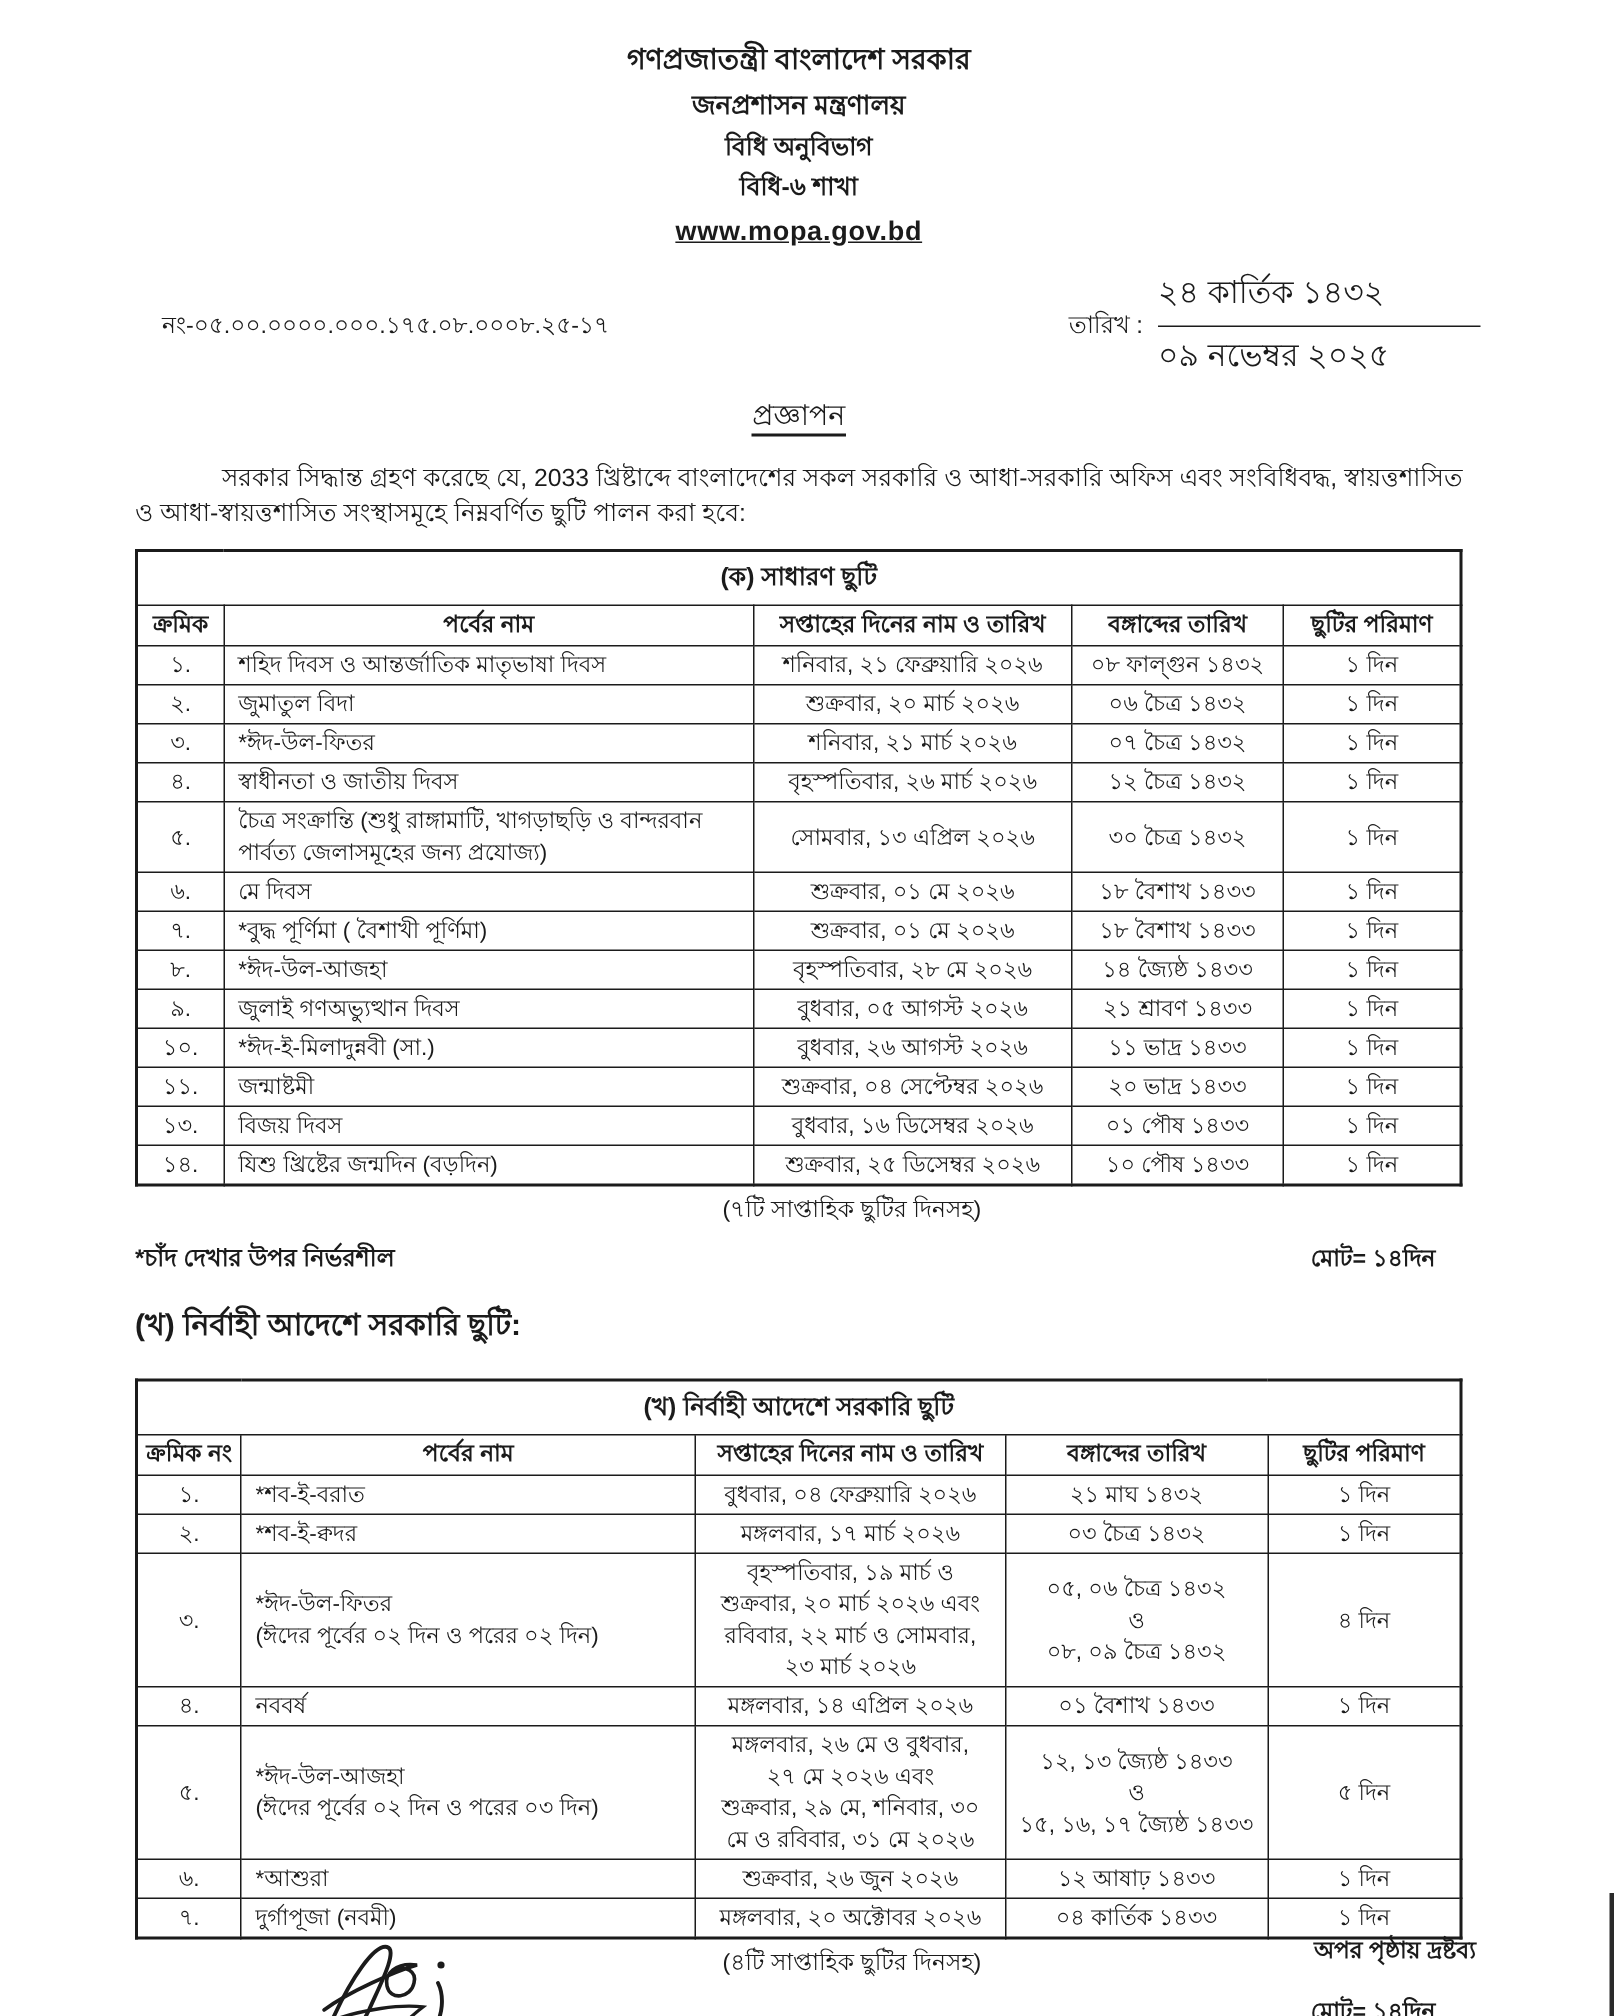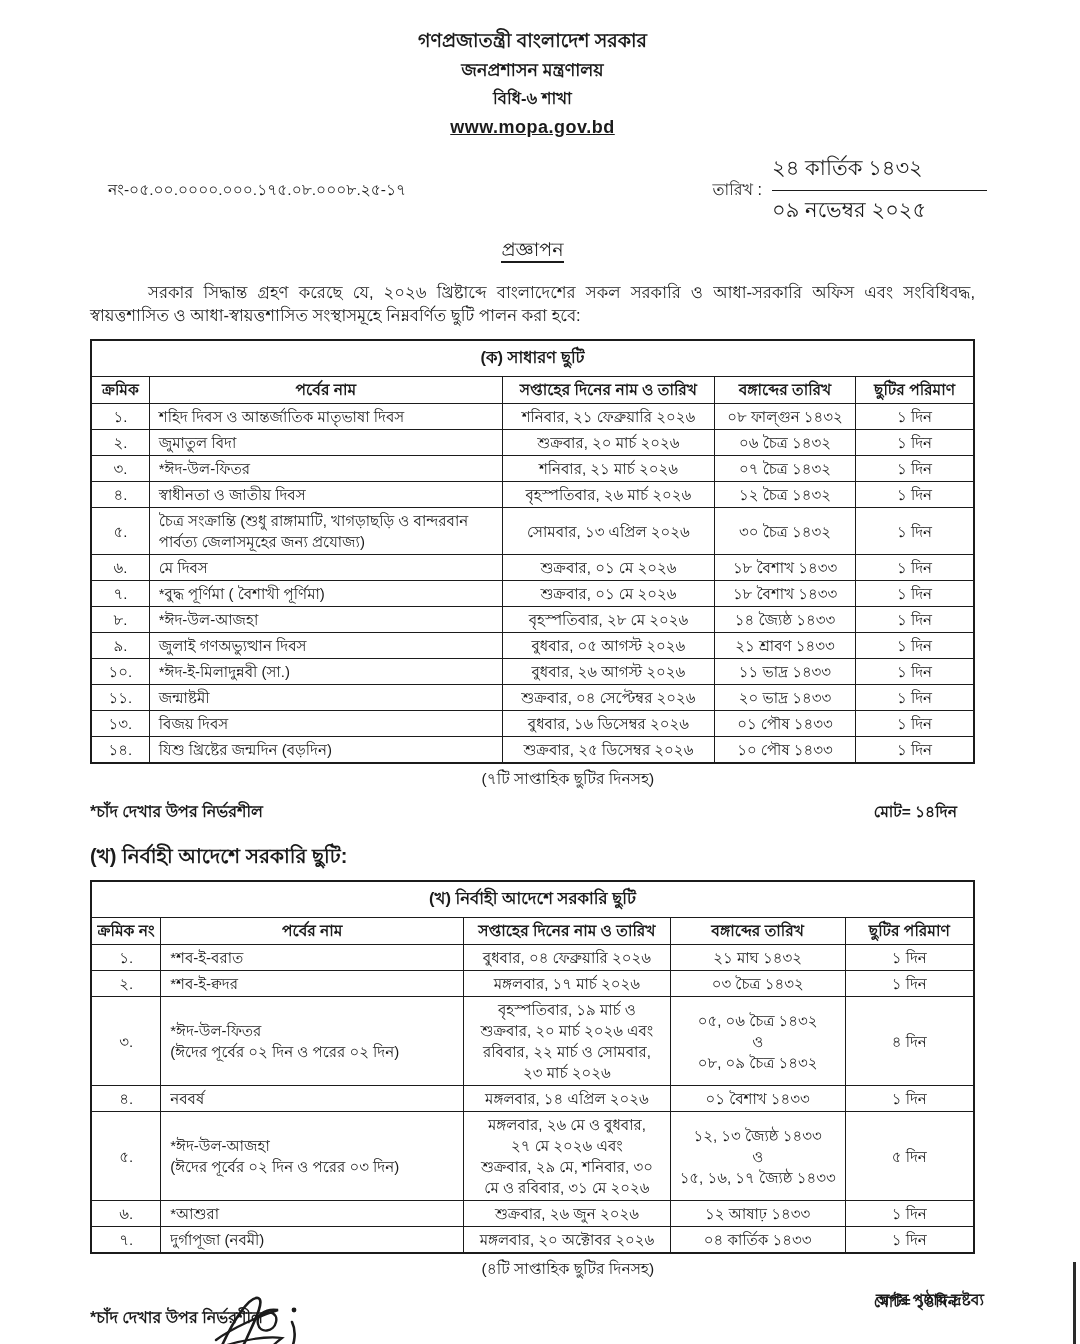--- a/index.html
+++ b/index.html
@@ -37,21 +37,21 @@
   table { width:100%; border-collapse:collapse; table-layout:fixed; }
   table, th, td { border:1px solid #1b1b1b; }
   table { border-width:2px; }
   th.tbl-title { font-size:16.5px; font-weight:bold; padding:4px 0; }
   th.col-h { font-size:15.5px; font-weight:bold; padding:4px 2px; line-height:18px; }
   td { font-size:15px; line-height:21px; padding:2px 4px; vertical-align:middle; white-space:pre-line; }
   td.c-serial { text-align:center; }
   td.c-name { text-align:left; padding-left:9px; }
   td.c-day_date, td.c-bangla_date, td.c-duration { text-align:center; }
   .mt-table-a { margin-top:12px; }
-  .mt-table-b { margin-top:6px; }
+  .mt-table-b { margin-top:18px; }
 
   
   .ta-c1{width:6.6%} .ta-c2{width:40%} .ta-c3{width:24%} .ta-c4{width:16%} .ta-c5{width:13.4%}
   .tb-c1{width:7.9%} .tb-c2{width:34.3%} .tb-c3{width:23.4%} .tb-c4{width:19.8%} .tb-c5{width:14.6%}
 
   
   .table-footer { position:relative; height:26px; margin-top:3px; font-size:15.5px; }
   .weekly-note { position:absolute; left:54%; transform:translateX(-50%); }
   .total { position:absolute; right:18px; font-weight:bold;margin-top:33px; }
 
@@ -64,40 +64,41 @@
   .page-edge { position:absolute; right:4px; top:1262px; width:3px; height:82px; background:#2a2a2a; }
 </style>
 </head>
 <body>
 
 <div class="page">
 
   <div class="letterhead">
     <div class="lh-line1">গণপ্রজাতন্ত্রী বাংলাদেশ সরকার</div>
     <div class="lh-line2">জনপ্রশাসন মন্ত্রণালয়</div>
+    <div class="lh-line3">বিধি অনুবিভাগ</div>
     <div class="lh-line4">বিধি-৬ শাখা</div>
     <div class="lh-site">www.mopa.gov.bd</div>
   </div>
 
   <div class="refline">
     <span class="ref-no">নং-০৫.০০.০০০০.০০০.১৭৫.০৮.০০০৮.২৫-১৭</span>
     <span class="dateblock">
       <span class="date-label">তারিখ :</span>
       <span class="date-frac">
         <span class="date-top">২৪ কার্তিক ১৪৩২</span>
         <span class="date-bottom">০৯ নভেম্বর ২০২৫</span>
       </span>
     </span>
   </div>
 
   <div class="doc-title">
     <span>প্রজ্ঞাপন</span>
   </div>
 
-  <p class="intro">সরকার সিদ্ধান্ত গ্রহণ করেছে যে, ২০২৬ খ্রিষ্টাব্দে বাংলাদেশের সকল সরকারি ও আধা-সরকারি অফিস এবং সংবিধিবদ্ধ, স্বায়ত্তশাসিত ও আধা-স্বায়ত্তশাসিত সংস্থাসমূহে নিম্নবর্ণিত ছুটি পালন করা হবে:</p>
+  <p class="intro">সরকার সিদ্ধান্ত গ্রহণ করেছে যে, 2033 খ্রিষ্টাব্দে বাংলাদেশের সকল সরকারি ও আধা-সরকারি অফিস এবং সংবিধিবদ্ধ, স্বায়ত্তশাসিত ও আধা-স্বায়ত্তশাসিত সংস্থাসমূহে নিম্নবর্ণিত ছুটি পালন করা হবে:</p>
 
   <table class="mt-table-a">
     <colgroup>
         <col class="ta-c1">
         <col class="ta-c2">
         <col class="ta-c3">
         <col class="ta-c4">
         <col class="ta-c5">
       </colgroup>
     <thead>

